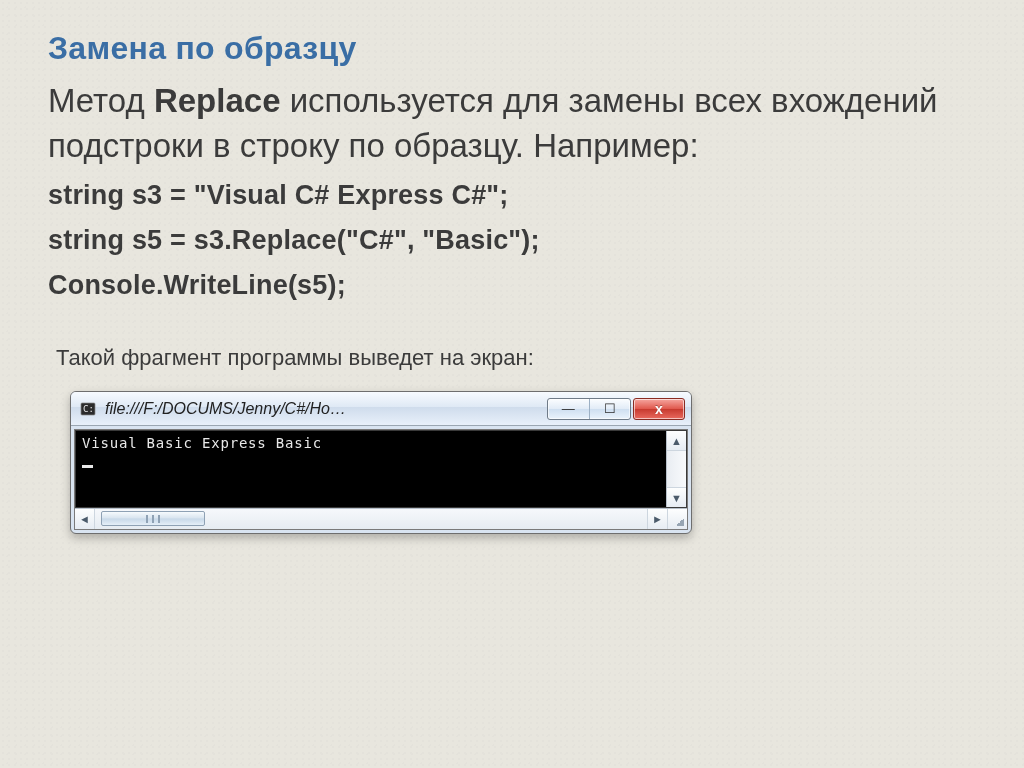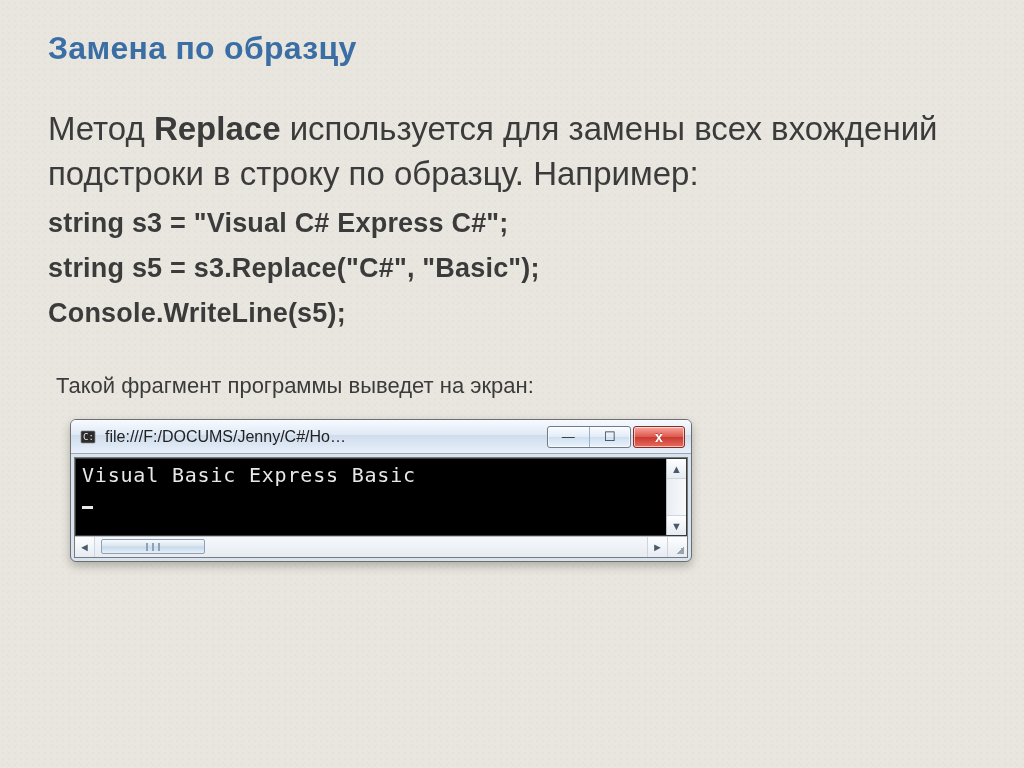--- a/index.html
+++ b/index.html
@@ -17,21 +17,21 @@
     background-size: 6px 6px, 9px 9px;
     background-position: 0 0, 3px 3px;
   }
   .slide {
     padding: 30px 48px 0 48px;
   }
   .title {
     font-size: 32px;
     font-weight: bold;
     color: #3a6ea5;
-    margin-bottom: 40px;
+    margin-bottom: 12px;
     letter-spacing: 0.3px;
   }
   .body-text {
     font-size: 33px;
     color: #3b3b3b;
     line-height: 1.35;
     margin-bottom: 12px;
   }
   .code-line {
     font-size: 27px;
@@ -78,20 +78,21 @@
   .app-icon svg { width: 16px; height: 16px; }
   .title-text {
     font-family: "Segoe UI", Tahoma, sans-serif;
     font-size: 16px;
     color: #222;
     flex: 0 1 auto;
     white-space: nowrap;
     overflow: hidden;
     text-overflow: ellipsis;
     max-width: 340px;
+    font-style: italic;
   }
   .win-buttons {
     margin-left: auto;
     display: flex;
     gap: 0;
   }
   .win-btn {
     width: 42px;
     height: 22px;
     border: 1px solid #6f7b88;
@@ -133,21 +134,21 @@
   .client-area {
     position: relative;
     border: 1px solid #7a7a7a;
     margin: 3px;
     background: #f0f0f0;
   }
   .console-body {
     background: #000;
     color: #e8e8e8;
     font-family: "Consolas", "Lucida Console", monospace;
-    font-size: 20px;
+    font-size: 14px;
     line-height: 1.25;
     padding: 4px 6px 0 6px;
     height: 78px;
     white-space: pre;
     letter-spacing: 0.8px;
     border: 1px solid #3a3a3a;
     overflow: hidden;
   }
   .cursor {
     display: inline-block;

